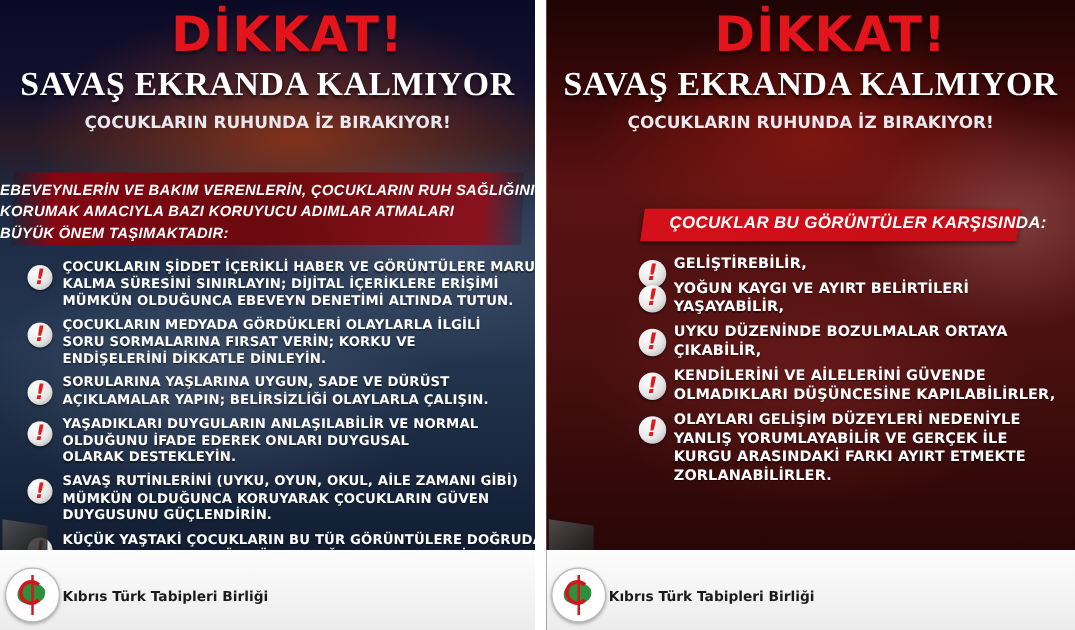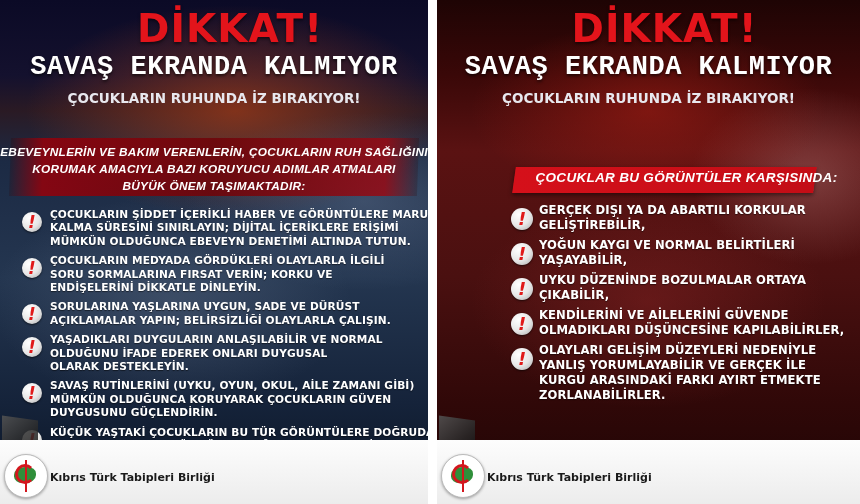--- a/index.html
+++ b/index.html
@@ -17,27 +17,27 @@
     background:
       radial-gradient(ellipse 60% 25% at 50% 22%, rgba(170,30,20,0.55), rgba(0,0,0,0) 70%),
       radial-gradient(ellipse 40% 25% at 88% 35%, rgba(200,140,140,0.35), rgba(0,0,0,0) 70%),
       radial-gradient(ellipse 60% 30% at 50% 60%, rgba(150,40,40,0.4), rgba(0,0,0,0) 70%),
       linear-gradient(180deg, #1e0404 0%, #3a0808 15%, #5a1212 30%, #4a1010 55%, #300808 80%, #1c0404 100%);
   }
   .title { position:absolute; left:0; right:0; text-align:center; font-weight:bold; }
   .dikkat { top:6px; font-size:39px; color:#e3141b; letter-spacing:1px;
             font-family:"DejaVu Sans", sans-serif; text-shadow:0 2px 3px rgba(0,0,0,0.5);padding-left:32px; }
   .war { top:52px; font-size:27px; color:#ffffff; letter-spacing:0.5px;
-         font-family:Liberation Mono, monospace; text-shadow:0 2px 3px rgba(0,0,0,0.6); }
+         font-family:Liberation Serif, serif; text-shadow:0 2px 3px rgba(0,0,0,0.6); }
   .sub { top:90px; font-size:13.5px; color:#e8e8ee; 
          font-family:"DejaVu Sans", sans-serif; }
   .intro-band { position:absolute; left:10px; right:10px; top:138px; height:58px;
      background:linear-gradient(90deg, rgba(40,0,0,0.2) 0%, rgba(150,0,10,0.85) 8%, rgba(110,5,10,0.9) 50%, rgba(150,10,20,0.85) 92%, rgba(40,0,0,0.2) 100%);
      transform:skewX(-2deg); }
-  .intro-text { position:absolute; left:0; right:0; top:144px; text-align:center;
+  .intro-text { position:absolute; left:0; right:0; top:144px; 
      color:#ffffff; font-weight:bold; font-style:italic; font-size:11.8px; line-height:17px;
      font-family:"Liberation Sans", sans-serif; letter-spacing:0.3px; }
   .intro-text span { display:block; }
   .list { position:absolute; left:22px; right:10px; }
   .item { position:relative; padding-left:28px; margin-bottom:6px; }
   .item .line { display:block; color:#ffffff; font-weight:bold; font-size:10.6px; line-height:13.4px;
      font-family:"DejaVu Sans", sans-serif; letter-spacing:0.1px; text-shadow:0 1px 1px rgba(0,0,0,0.5); white-space:nowrap; }
   .alert { position:absolute; left:0; top:4px; width:20px; height:20px; border-radius:50%;
      background:radial-gradient(circle at 35% 30%, #ffffff 0%, #e6e6e6 55%, #a8a8a8 100%);
      box-shadow:0 1px 2px rgba(0,0,0,0.6); }
@@ -137,26 +137,25 @@
   <div class="title dikkat">DİKKAT!</div>
   <div class="title war">SAVAŞ EKRANDA KALMIYOR</div>
   <div class="title sub">ÇOCUKLARIN RUHUNDA İZ BIRAKIYOR!</div>
 
   <div class="red-banner"></div>
   <div class="red-banner-text">ÇOCUKLAR BU GÖRÜNTÜLER KARŞISINDA:</div>
 
   <div class="list" style="top:203px;">
     <div class="item">
       <span class="alert"></span>
-      <span class="line">GERÇEK DIŞI YA DA ABARTILI KORKULAR</span>
       <span class="line">GELİŞTİREBİLİR,</span>
     </div>
     <div class="item">
       <span class="alert"></span>
-      <span class="line">YOĞUN KAYGI VE NORMAL BELİRTİLERİ</span>
+      <span class="line">YOĞUN KAYGI VE AYIRT BELİRTİLERİ</span>
       <span class="line">YAŞAYABİLİR,</span>
     </div>
     <div class="item">
       <span class="alert"></span>
       <span class="line">UYKU DÜZENİNDE BOZULMALAR ORTAYA</span>
       <span class="line">ÇIKABİLİR,</span>
     </div>
     <div class="item">
       <span class="alert"></span>
       <span class="line">KENDİLERİNİ VE AİLELERİNİ GÜVENDE</span>

